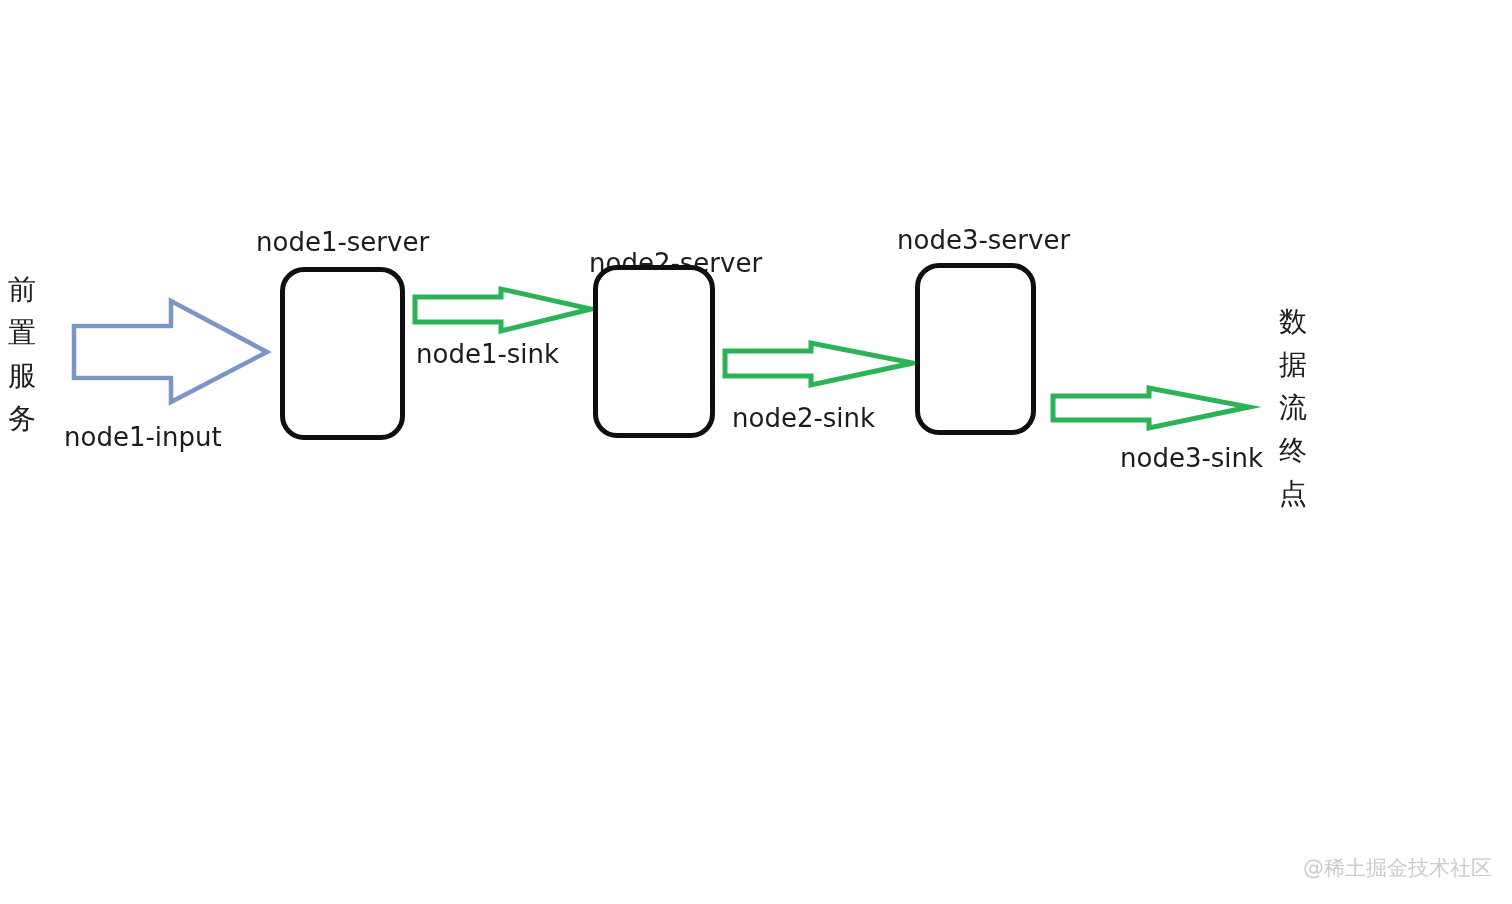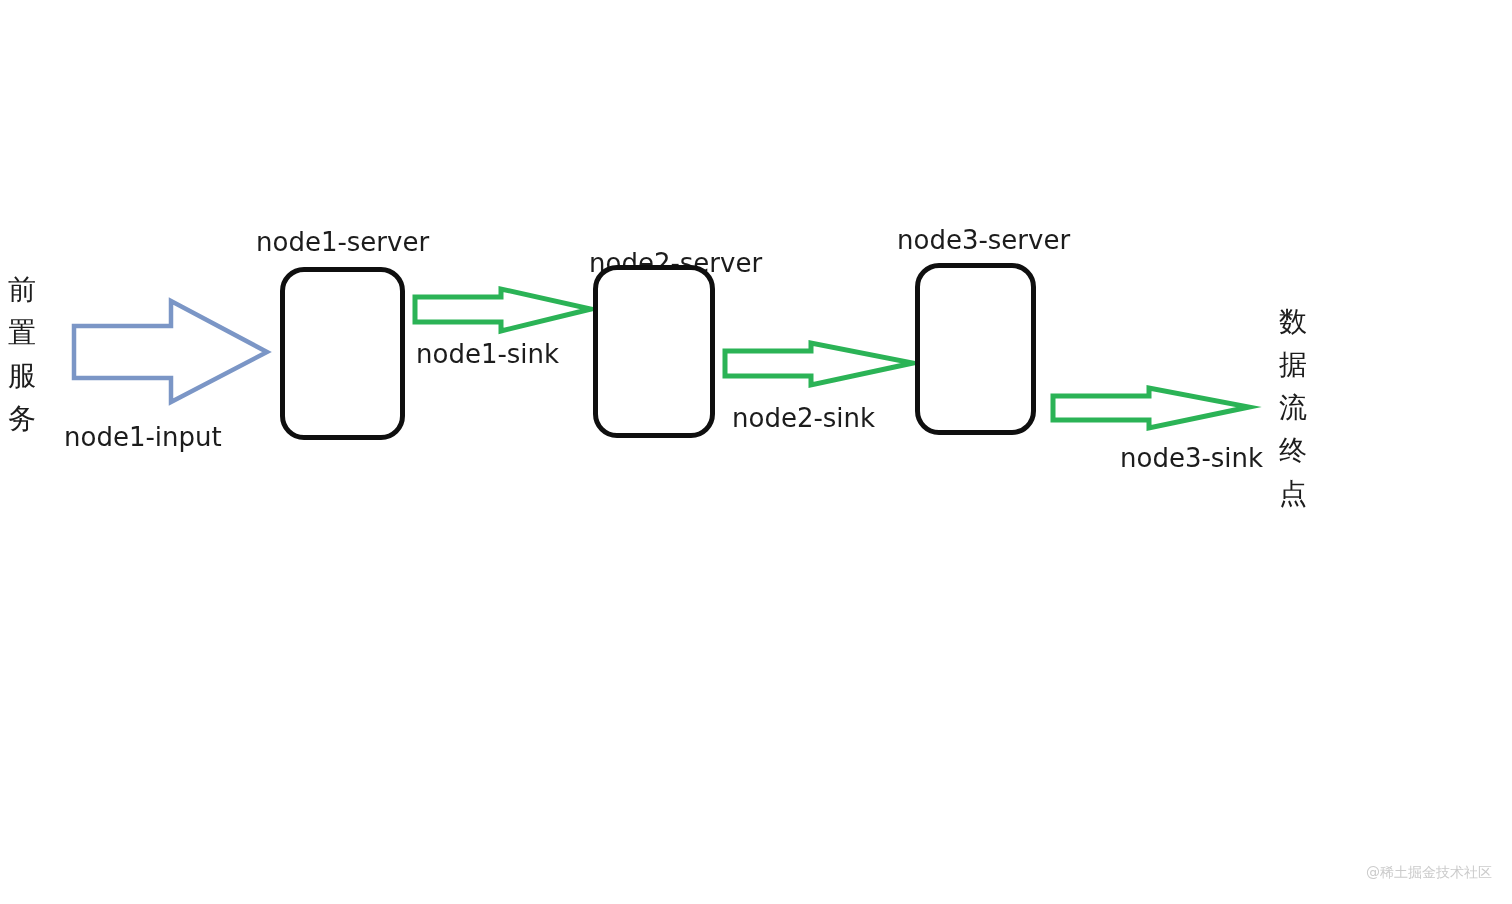--- a/index.html
+++ b/index.html
@@ -42,21 +42,21 @@
     position: absolute;
     color: #1c1c1c;
     font-size: 26px;
     white-space: nowrap;
   }
   .watermark {
     position: absolute;
     right: 20px;
     bottom: 22px;
     color: #cbcbcb;
-    font-size: 14px;
+    font-size: 21px;
     white-space: nowrap;
   }
 </style>
 </head>
 <body>
 
 <div class="canvas">
 
   <div class="vtext" style="left: 8px; top: 268px;">
     <span>前</span>

